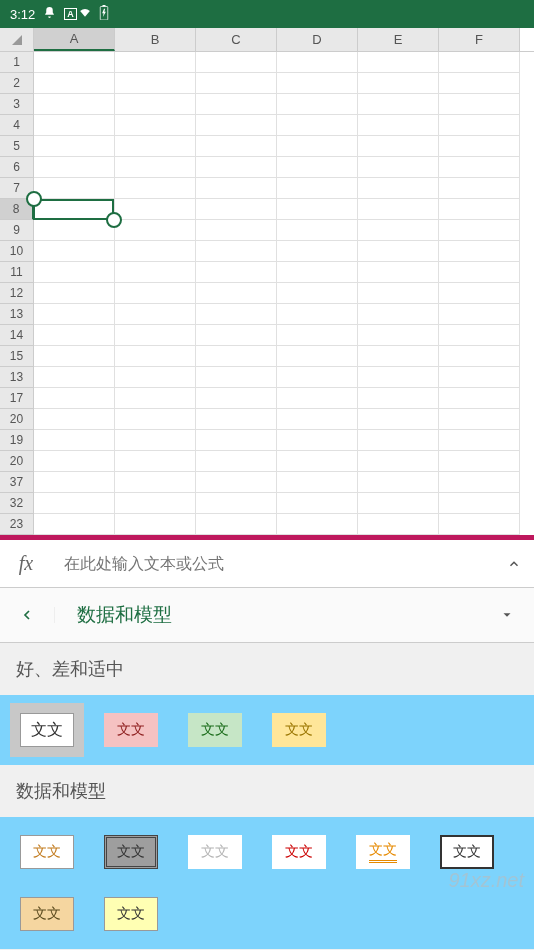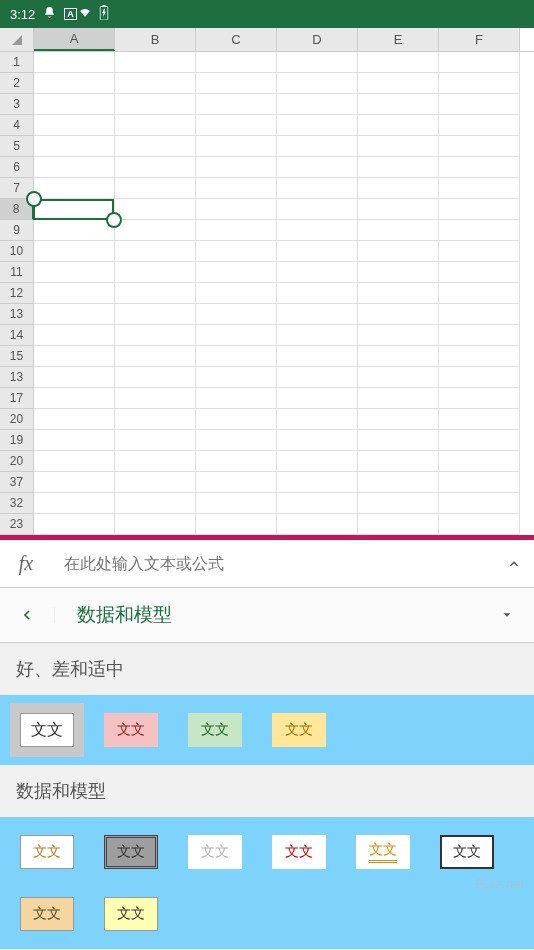--- a/index.html
+++ b/index.html
@@ -38,21 +38,21 @@
 .ribbon-drop { width: 55px; display: flex; align-items: center; justify-content: center; color: #555; }
 
 .scrollable-content { background: #f0f0f0; }
 .section-title { padding: 14px 16px; font-size: 18px; color: #555; }
 .swatch-container { background: #7dd3fc; padding: 18px 20px; display: flex; flex-wrap: wrap; gap: 28px 30px; }
 .swatch { width: 54px; height: 34px; display: flex; align-items: center; justify-content: center; font-size: 14px; cursor: pointer; position: relative; }
 .swatch-selected-bg { background: #c8c8c8; padding: 10px; margin: -10px; display: flex; align-items: center; justify-content: center; }
 .swatch-inner { width: 54px; height: 34px; display: flex; align-items: center; justify-content: center; }
 
 .watermark { position: absolute; right: 10px; bottom: 60px; font-size: 24px; color: #bbb; font-family: Arial; font-style: italic; opacity: 0.6; pointer-events: none; line-height: 0.95; text-align: right; }
-.watermark .sub { font-size: 13px; }
+.watermark .sub { font-size: 20px; }
 </style>
 </head>
 <body>
 
 <div class="status-bar">
   <div class="status-left">
     <span>3:12</span>
     <span>
       <svg width="13" height="13" viewBox="0 0 24 24" fill="#fff">
           <path d="M12 2a6 6 0 0 0-6 6v4l-2 3v1h16v-1l-2-3V8a6 6 0 0 0-6-6zm0 20a2.5 2.5 0 0 0 2.5-2.5h-5A2.5 2.5 0 0 0 12 22z"></path>

